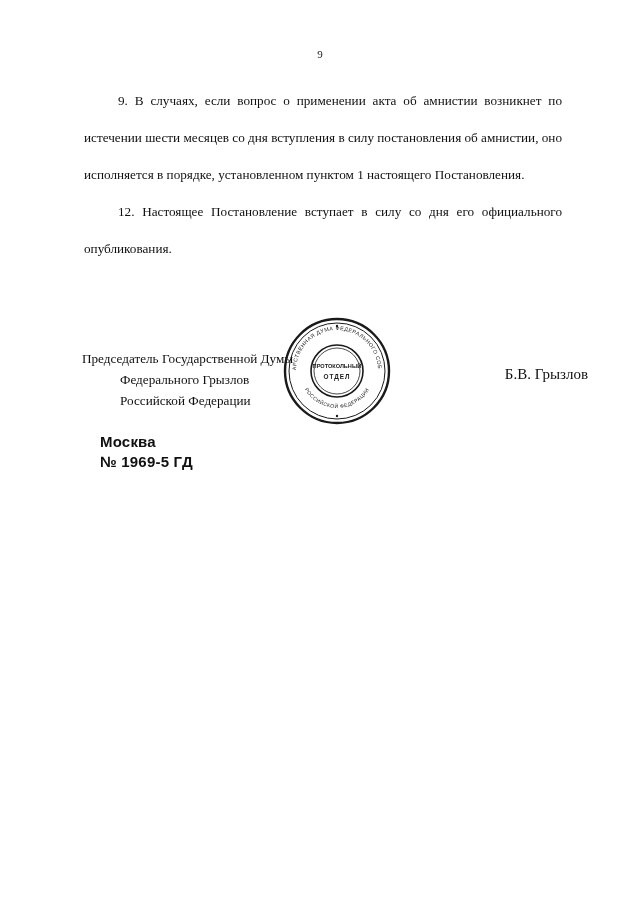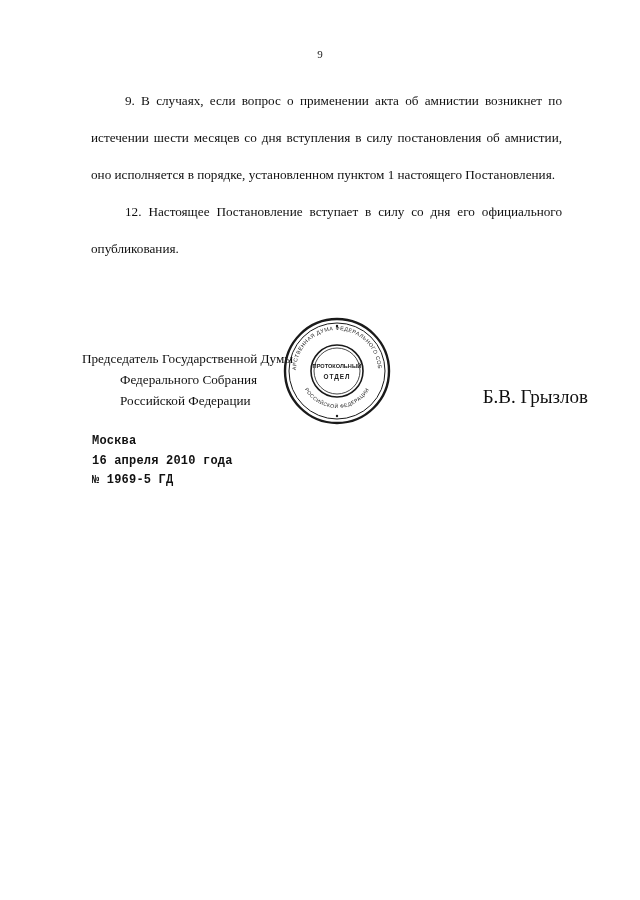--- a/index.html
+++ b/index.html
@@ -37,21 +37,21 @@
     position: absolute;
     left: 80px;
     top: 82px;
     width: 482px;
   }
   .para {
     font-size: 13.2px;
     line-height: 37px;
     text-align: justify;
     text-indent: 34px;
-    margin: 0 0 0 11px;
+    margin: 0 0 0 4px;
     color: #101010;
     font-family: "Liberation Serif", serif;
   }
   .para + .para {
     margin-top: 0;
   }
   .signature-block {
     position: absolute;
     left: 82px;
     top: 348px;
@@ -60,32 +60,32 @@
     font-family: "Liberation Serif", serif;
     color: #101010;
   }
   .signature-block .line2,
   .signature-block .line3 {
     padding-left: 38px;
   }
   .signer-name {
     position: absolute;
     right: 52px;
-    top: 386px;
-    font-size: 19px;
+    top: 366px;
+    font-size: 15px;
     font-family: "Liberation Serif", serif;
     color: #101010;
     white-space: nowrap;
   }
   .place-date {
     position: absolute;
-    left: 92px;
+    left: 100px;
     top: 432px;
-    font-family: Liberation Mono, monospace;
-    font-size: 12px;
+    font-family: Liberation Sans, sans-serif;
+    font-size: 15px;
     font-weight: bold;
     line-height: 19.5px;
     color: #111;
     letter-spacing: 0.2px;
   }
   .stamp {
     position: absolute;
     left: 282px;
     top: 316px;
     width: 110px;
@@ -106,21 +106,21 @@
 
   <div class="page-number">9</div>
 
   <div class="body-text">
     <p class="para">9. В случаях, если вопрос о применении акта об амнистии возникнет по истечении шести месяцев со дня вступления в силу постановления об амнистии, оно исполняется в порядке, установленном пунктом 1 настоящего Постановления.</p>
     <p class="para">12. Настоящее Постановление вступает в силу со дня его официального опубликования.</p>
   </div>
 
   <div class="signature-block">
     <div class="line1">Председатель Государственной Думы</div>
-    <div class="line2">Федерального Собрания</div>
+    <div class="line2">Федерального Грызлов</div>
     <div class="line3">Российской Федерации</div>
   </div>
 
   <div class="signer-name">Б.В. Грызлов</div>
 
   <div class="stamp">
     <svg viewBox="0 0 110 110" width="110" height="110" aria-hidden="true">
       <defs>
         <path id="arcTop" d="M 14,55 A 41,41 0 0 1 96,55"></path>
         <path id="arcBottom" d="M 18,55 A 37,37 0 0 0 92,55"></path>
@@ -137,17 +137,16 @@
       </text>
       <text x="55" y="52" font-size="5.6" text-anchor="middle" font-weight="bold">ПРОТОКОЛЬНЫЙ</text>
       <text x="55" y="63" font-size="6.4" text-anchor="middle" font-weight="bold" letter-spacing="1">ОТДЕЛ</text>
       <circle cx="55" cy="10" r="1.2" fill="#1a1a1a"></circle>
       <circle cx="55" cy="100" r="1.2" fill="#1a1a1a"></circle>
     </svg>
   </div>
 
   <div class="place-date">
     <div>Москва</div>
-    <div>16 апреля 2010 года</div>
     <div>№ 1969-5 ГД</div>
   </div>
 
 </div>
 
 </body></html>

